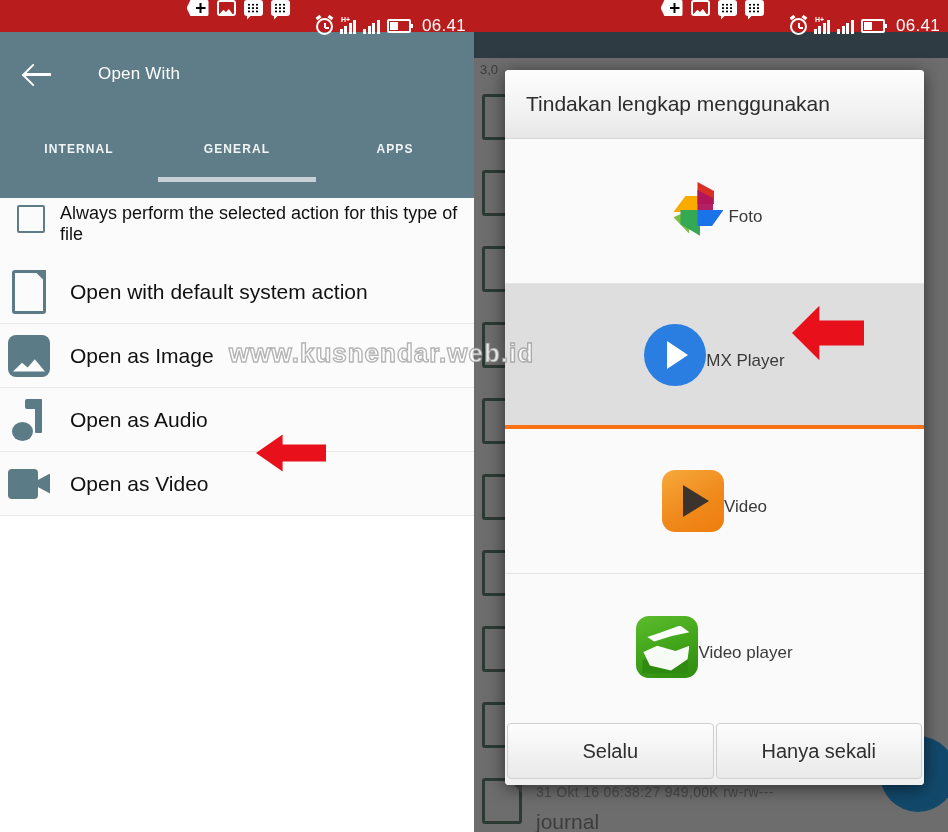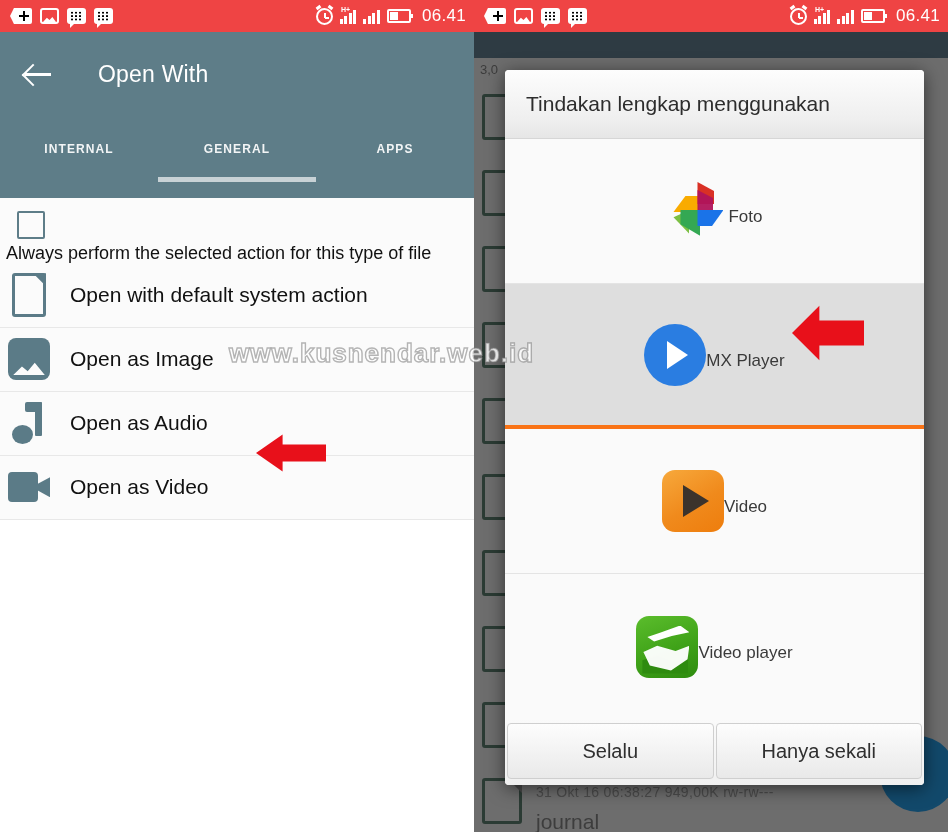--- a/index.html
+++ b/index.html
@@ -8,23 +8,23 @@
     font-family:"Liberation Sans", sans-serif;
     background:#fff;
     overflow:hidden;
     position:relative;
   }
   .screens { display:flex; width:948px; height:832px; }
   .screen { width:474px; height:832px; position:relative; overflow:hidden; }
 
   
   .statusbar {
-    height:32px; background:#ef4444; color:#fff;
+    height:32px; background:#b91c1c; color:#fff;
     display:flex; align-items:center; padding:0 8px 0 10px;
-    position:relative; z-index:60;
+    position:relative; z-index:60;flex-direction:column;
   }
   .sb-left { display:flex; align-items:center; gap:8px; }
   .sb-right { margin-left:auto; display:flex; align-items:center; gap:7px; }
   .sb-time { font-size:17px; letter-spacing:.3px; margin-left:4px; }
 
   .ic { display:inline-block; }
   .ic-tag { width:22px; height:16px; position:relative; }
   .ic-tag:before{ content:""; position:absolute; inset:0; background:#fff;
     clip-path:polygon(0% 50%,18% 0%,100% 0%,100% 100%,18% 100%);
     border-radius:2px;}
@@ -55,29 +55,29 @@
   .ic-batt:after{content:"";position:absolute;right:-4px;top:3px;width:2px;height:4px;background:#fff;}
   .batt-fill{position:absolute;left:1px;top:1px;bottom:1px;width:8px;background:#fff;}
 
   
   .ow-header { background:#5e7d88; color:#fff; }
   .ow-top { height:84px; display:flex; align-items:center; padding:0 0 0 22px; }
   .back-arrow { width:34px; height:34px; position:relative; cursor:pointer; }
   .back-arrow:before{ content:""; position:absolute; left:3px; top:16px; width:26px; height:2.5px; background:#fff;}
   .back-arrow:after{ content:""; position:absolute; left:3px; top:10px; width:14px; height:14px;
     border-left:2.5px solid #fff; border-bottom:2.5px solid #fff; transform:rotate(45deg);}
-  .ow-title { font-size:23px; font-weight:400; margin-left:42px; letter-spacing:.2px; }
+  .ow-title { font-size:17px; font-weight:400; margin-left:42px; letter-spacing:.2px; }
   .ow-tabs { display:flex; height:82px; align-items:flex-start; padding-top:26px; }
   .ow-tab { flex:1; text-align:center; font-size:12px; font-weight:bold; letter-spacing:1.1px;
             color:rgba(255,255,255,.92); position:relative; cursor:pointer; }
   .ow-tab.active .ind { position:absolute; left:0; right:0; bottom:-26px; height:5px; background:#c8d2d6; }
   .ow-list { background:#fbfbfb; }
   .ow-row { display:flex; align-items:center; min-height:64px; padding:0 10px 0 6px;
             border-bottom:1px solid #e8e8e8; background:#fbfbfb; }
-  .ow-row.first { min-height:62px; align-items:flex-start; padding-top:10px; border-bottom:none;flex-direction:column; }
+  .ow-row.first { min-height:62px; align-items:flex-start; padding-top:4px; border-bottom:none; }
   .ow-row .lbl { font-size:21px; color:#111; font-weight:400; }
   .ow-row.first .lbl { font-size:18px; line-height:1.15; padding-top:1px; }
   .ow-icon { width:46px; min-width:46px; height:46px; margin-right:18px; display:flex;
              align-items:center; justify-content:center; position:relative; }
   .ow-row.first .ow-icon { width:42px; min-width:42px; height:34px; margin-right:8px; margin-left:4px; }
   .cbox { width:28px; height:28px; border:2.5px solid #5e7d88; border-radius:2px; background:#fbfbfb; cursor:pointer; }
 
   .doc-ic { width:34px; height:44px; border:3px solid #5b7b87; border-radius:3px; background:#fbfbfb; position:relative; }
   .doc-ic:after { content:""; position:absolute; right:-3px; top:-3px; width:13px; height:13px;
      background:#5b7b87; clip-path:polygon(0 0,100% 100%,100% 0); }

